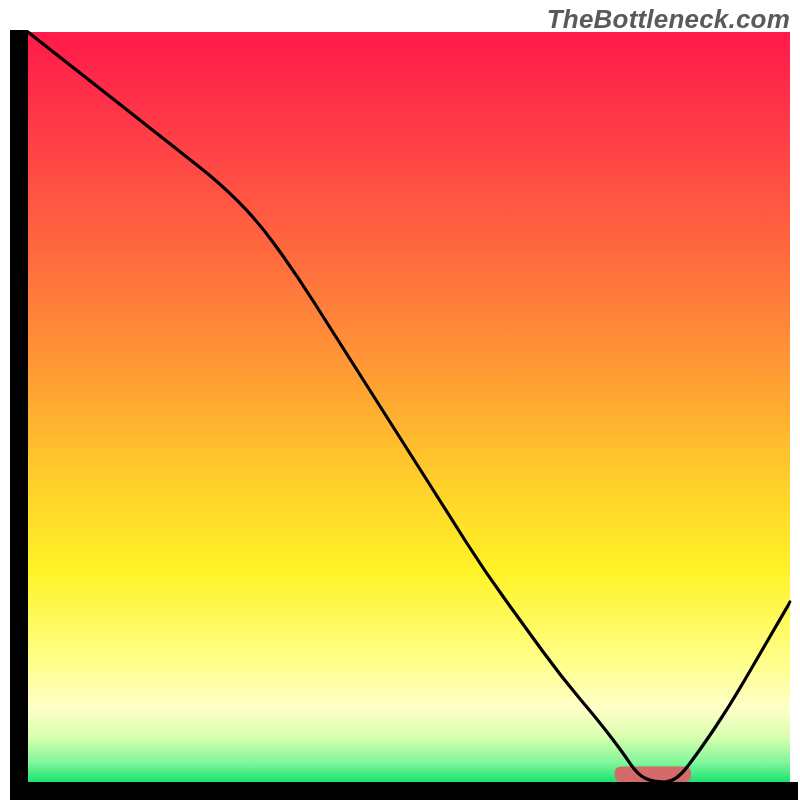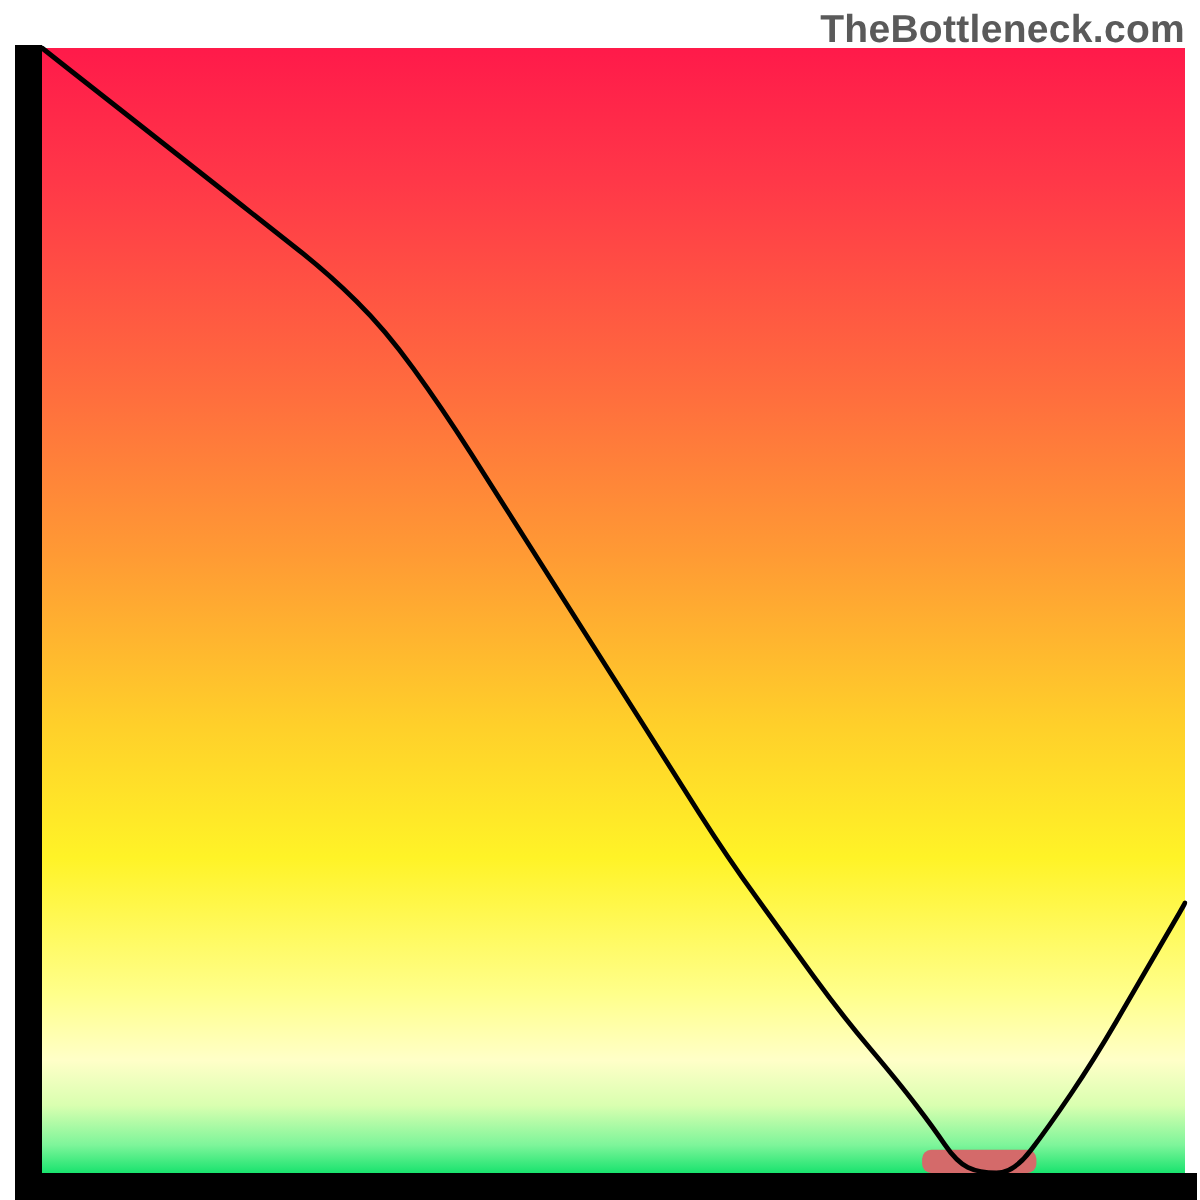--- a/index.html
+++ b/index.html
@@ -8,20 +8,21 @@
     width: 800px;
     height: 800px;
     background: #ffffff;
     font-family: Arial, Helvetica, sans-serif;
     overflow: hidden;
   }
   .stage {
     position: relative;
     width: 800px;
     height: 574px;
+    font-style: italic;
   }
   .watermark {
     position: absolute;
     top: 4px;
     right: 10px;
     font-size: 26px;
     font-weight: 600;
     color: #5a5a5a;
     letter-spacing: 0.2px;
     user-select: none;

